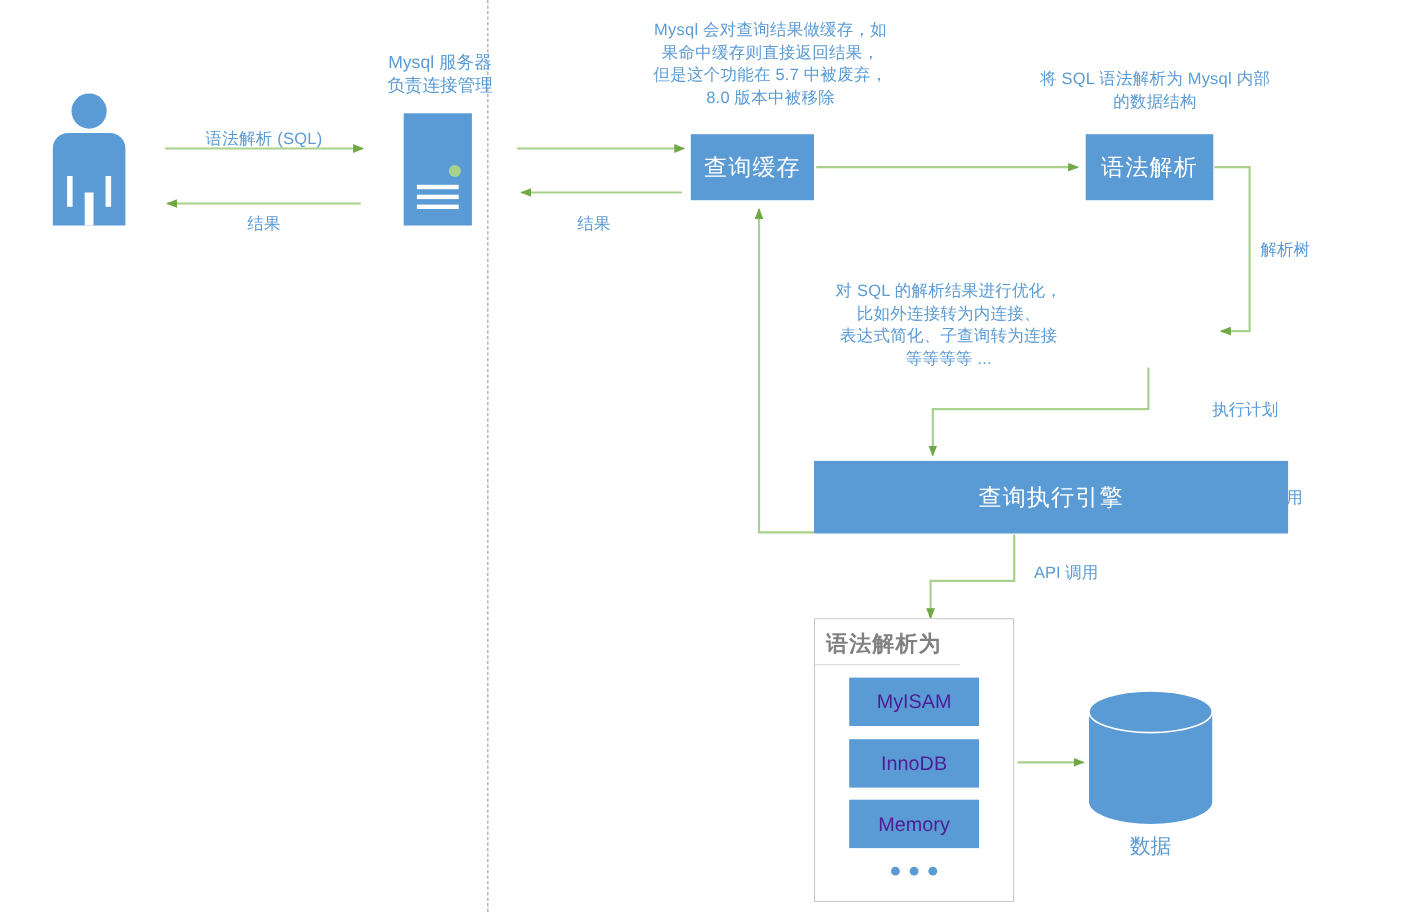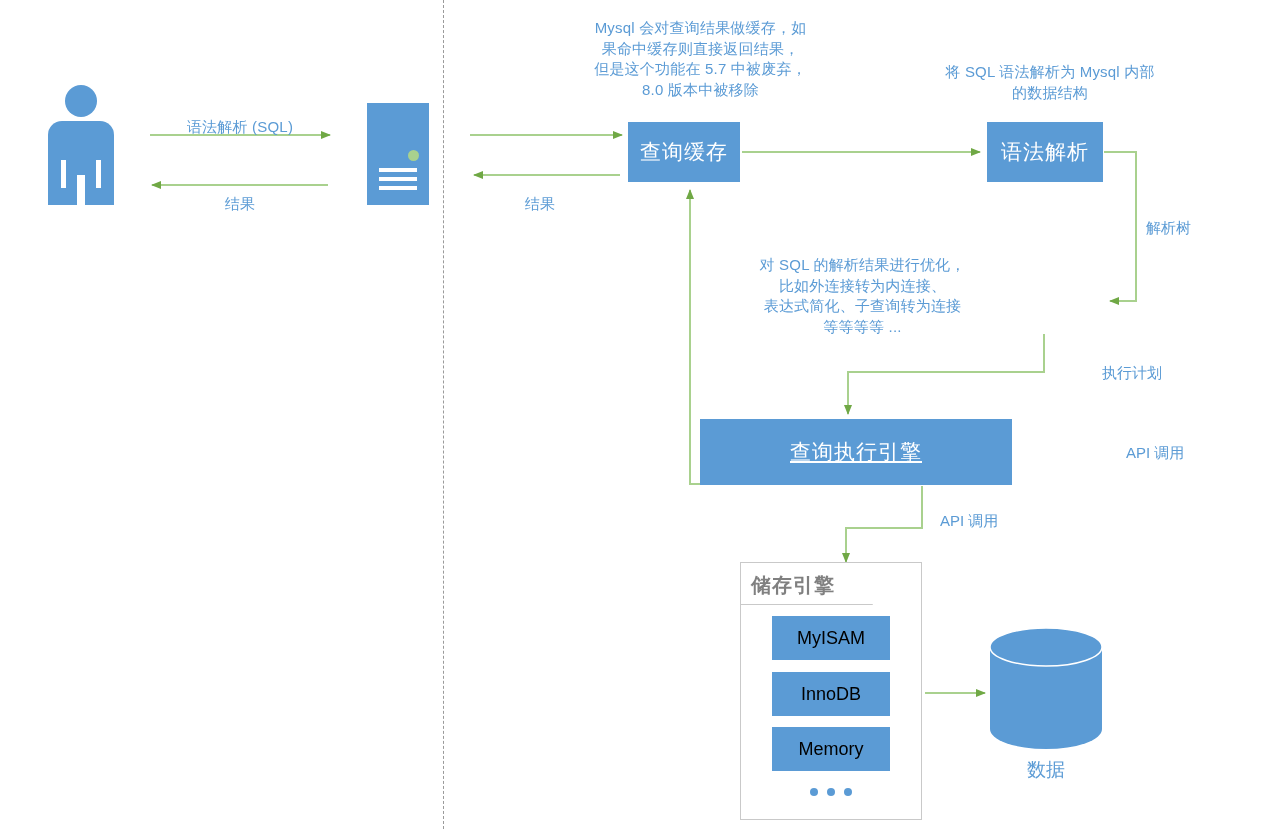--- a/index.html
+++ b/index.html
@@ -52,21 +52,21 @@
     align-items: center;
     justify-content: center;
     font-size: 21px;
     letter-spacing: 1px;
     box-sizing: border-box;
   }
 
   
   .ebox {
     background: #5b9bd5;
-    color: #000000;
+    color: #4c1d95;
     display: flex;
     align-items: center;
     justify-content: center;
     font-size: 18px;
     box-sizing: border-box;
   }
 
   
   .engine-panel {
     box-sizing: border-box;
@@ -184,20 +184,22 @@
     <div class="abs person-gap" style="left:29px; top:90px; width:8px; height:30px;"></div>
     <div class="abs person-gap" style="left:13px; top:75px; width:5px; height:28px;"></div>
     <div class="abs person-gap" style="left:48px; top:75px; width:5px; height:28px;"></div>
   </div>
 
 
   <div class="abs note" style="left:150px; top:117px; width:180px;">语法解析 (SQL)</div>
 
   <div class="abs note" style="left:180px; top:194px; width:120px;">结果</div>
 
+  <div class="abs caption" style="left:320px; top:48px; width:160px;">Mysql 服务器
+负责连接管理</div>
 
   <div class="abs server" style="left:367px; top:103px; width:62px; height:102px;">
     <div class="server-led" style="left:41px; top:47px; width:11px; height:11px;"></div>
     <div class="server-bar" style="left:12px; top:65px; width:38px; height:4px;"></div>
     <div class="server-bar" style="left:12px; top:74px; width:38px; height:4px;"></div>
     <div class="server-bar" style="left:12px; top:83px; width:38px; height:4px;"></div>
   </div>
 
   <div class="abs note" style="left:480px; top:194px; width:120px;">结果</div>
 
@@ -212,35 +214,35 @@
   <div class="abs note" style="left:735px; top:255px; width:255px;">对 SQL 的解析结果进行优化，
 比如外连接转为内连接、
 表达式简化、子查询转为连接
 等等等等 ...</div>
 
   <div class="abs pbox" style="left:628px; top:122px; width:112px; height:60px;">查询缓存</div>
 
   <div class="abs pbox" style="left:987px; top:122px; width:116px; height:60px;">语法解析</div>
 
 
-  <div class="abs pbox" style="left:700px; top:419px; width:312px; height:66px;text-decoration:underline;">查询执行引擎</div>
+  <div class="abs pbox" style="left:740px; top:419px; width:431px; height:66px;">查询执行引擎</div>
 
   <div class="abs edge-label" style="left:1146px; top:218px; width:90px; text-align:left;">解析树</div>
 
   <div class="abs edge-label" style="left:1052px; top:363px; width:110px; text-align:right;">执行计划</div>
 
   <div class="abs edge-label" style="left:1126px; top:443px; width:110px; text-align:left;">API 调用</div>
 
   <div class="abs edge-label" style="left:940px; top:511px; width:110px; text-align:left;">API 调用</div>
 
   <div class="abs engine-panel" style="left:740px; top:562px; width:182px; height:258px;">
     <div class="engine-tab" style="left:0; top:0; width:132px; height:42px;
                 border-right:none;
                 clip-path: polygon(0 0, 110px 0, 132px 42px, 0 42px);"></div>
-    <div class="engine-title" style="left:10px; top:9px;">储存引擎</div>
+    <div class="engine-title" style="left:10px; top:9px;">语法解析为</div>
   </div>
 
   <div class="abs ebox" style="left:772px; top:616px; width:118px; height:44px;">MyISAM</div>
 
   <div class="abs ebox" style="left:772px; top:672px; width:118px; height:44px;">InnoDB</div>
 
   <div class="abs ebox" style="left:772px; top:727px; width:118px; height:44px;">Memory</div>
 
   <div class="abs dots" style="left:772px; top:786px; width:118px; height:12px;">
     <i></i>

